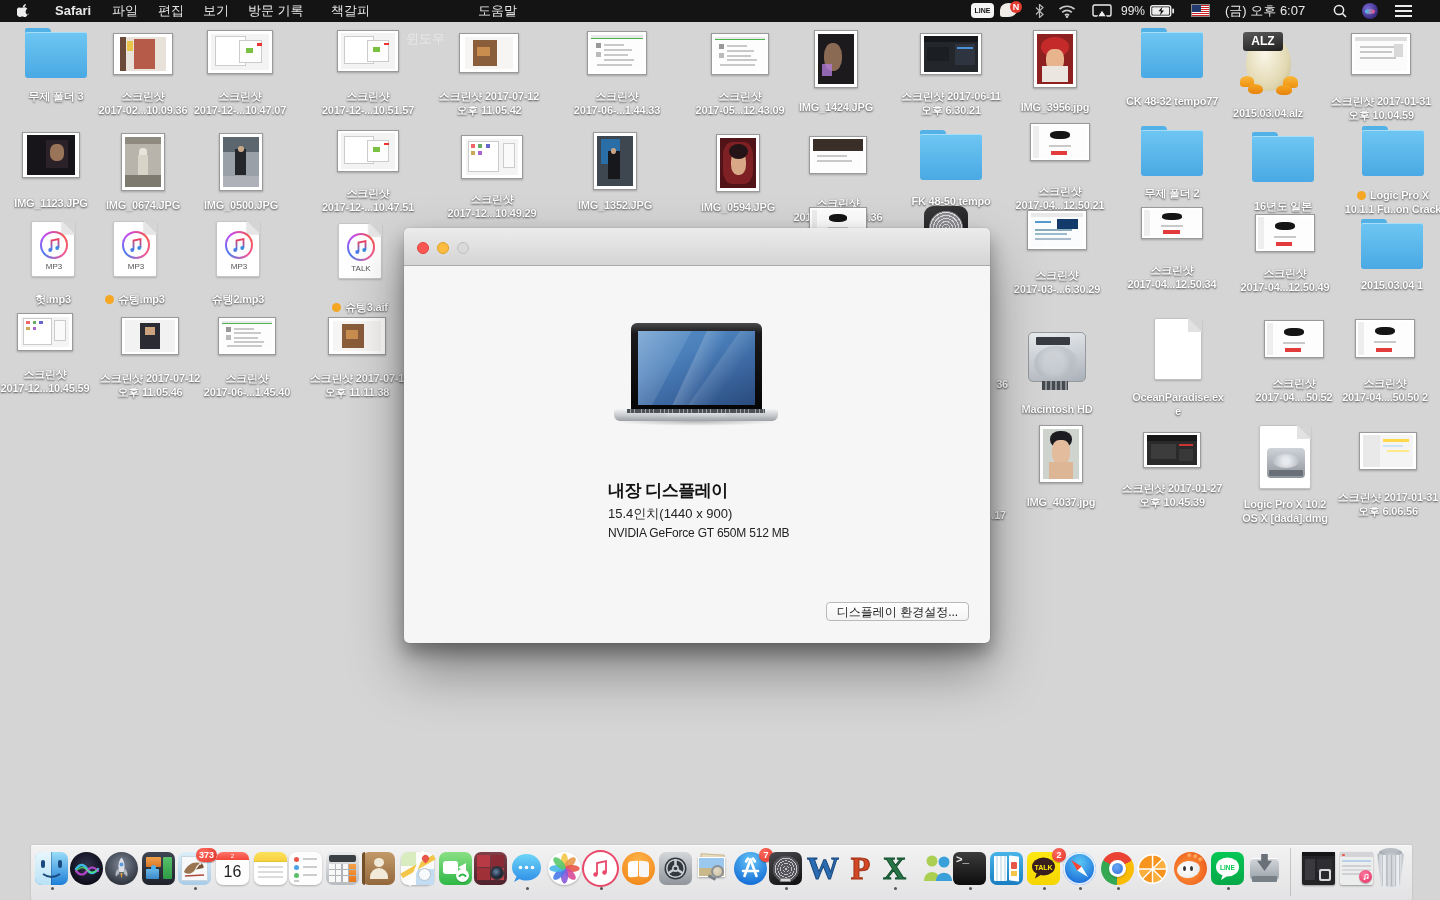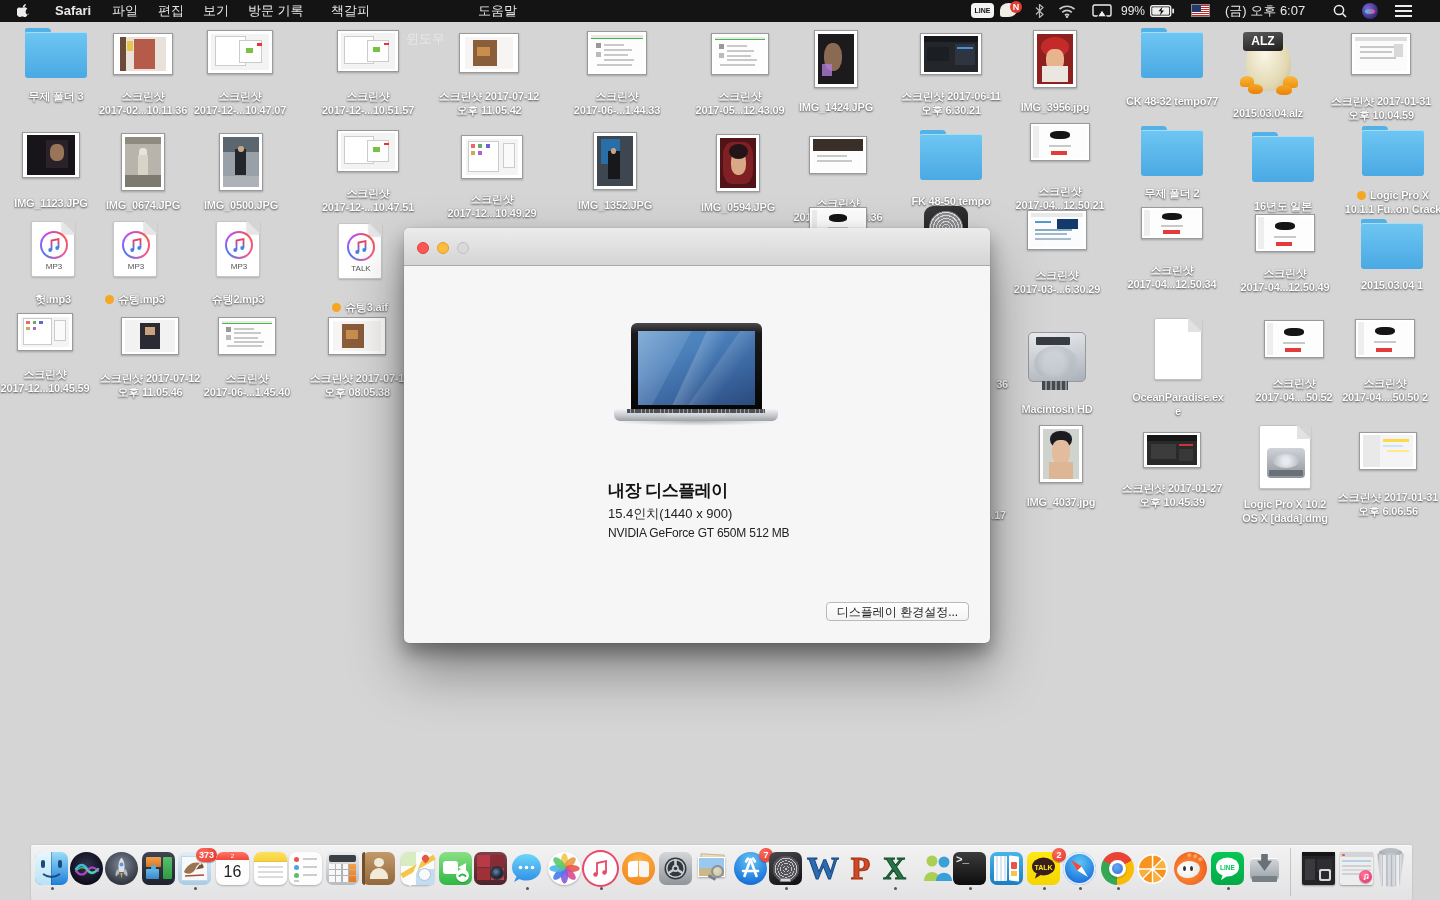--- a/index.html
+++ b/index.html
@@ -34,21 +34,21 @@
   </div>
 <div class="shot" style="left:113px;top:33px;width:60px;height:42px">
     <div class="si" style="left:10%;top:8%;width:80%;height:84%;background:#e8e2da">
       <div style="position:absolute;left:0;top:0;width:14%;height:100%;background:#6b4a3a"></div>
       <div style="position:absolute;left:30%;top:5%;width:45%;height:90%;background:#b65a4a"></div>
       <div style="position:absolute;left:16%;top:10%;width:12%;height:30%;background:#e8c44a"></div>
     </div>
   </div>
 <div class="lab" style="left:58px;top:89px">
     <div>스크린샷</div>
-    <div>2017-02...10.11.36</div>
+    <div>2017-02...10.09.36</div>
   </div>
 <div class="shot" style="left:207px;top:30px;width:66px;height:44px">
     <div class="si" style="left:5%;top:6%;width:90%;height:88%;background:#f3f3f3">
       <div style="position:absolute;left:6%;top:8%;width:55%;height:80%;background:#fff;border:1px solid #ccc"></div>
       <div style="position:absolute;left:48%;top:18%;width:40%;height:62%;background:#fdfdfd;border:1px solid #ccc"></div>
       <div style="position:absolute;left:60%;top:40%;width:12%;height:12%;background:#7ac143"></div>
       <div style="position:absolute;left:80%;top:26%;width:8%;height:8%;background:#e33"></div>
     </div>
   </div>
 <div class="lab" style="left:155px;top:89px">
@@ -483,21 +483,21 @@
     <div>2017-06-...1.45.40</div>
   </div>
 <div class="shot" style="left:328px;top:317px;width:58px;height:38px">
     <div class="si" style="left:8%;top:8%;width:84%;height:84%;background:#f6f5f3">
       <div style="position:absolute;left:18%;top:10%;width:48%;height:80%;background:#8a5d3b"></div>
       <div style="position:absolute;left:26%;top:30%;width:26%;height:30%;background:#c98d4e"></div>
     </div>
   </div>
 <div class="lab" style="left:272px;top:371px">
     <div>스크린샷 2017-07-1</div>
-    <div>오후 08.05.38</div>
+    <div>오후 11.11.38</div>
   </div>
 <div style="position:absolute;left:1028px;top:330px;width:58px;height:60px">
     <div style="position:absolute;left:0;top:2px;width:100%;height:50px;background:linear-gradient(165deg,#eceef0,#c6cbd1 60%,#aab0b8);border-radius:5px;border:1px solid #98999c"></div>
     <div style="position:absolute;left:8px;top:7px;width:34px;height:8px;background:#383c42;border-radius:1px"></div>
     <div style="position:absolute;left:6px;top:16px;width:44px;height:34px;background:radial-gradient(circle at 45% 50%,#ccd0d5 35%,#b2b8be 60%,#c6cad0);border-radius:50%;opacity:.55"></div>
     <div style="position:absolute;left:14px;bottom:0;width:26px;height:9px;background:repeating-linear-gradient(90deg,#46494e 0 3px,#8a8f96 3px 5px)"></div>
   </div>
 <div class="lab" style="left:972px;top:402px">
     <div>Macintosh HD</div>
   </div>

